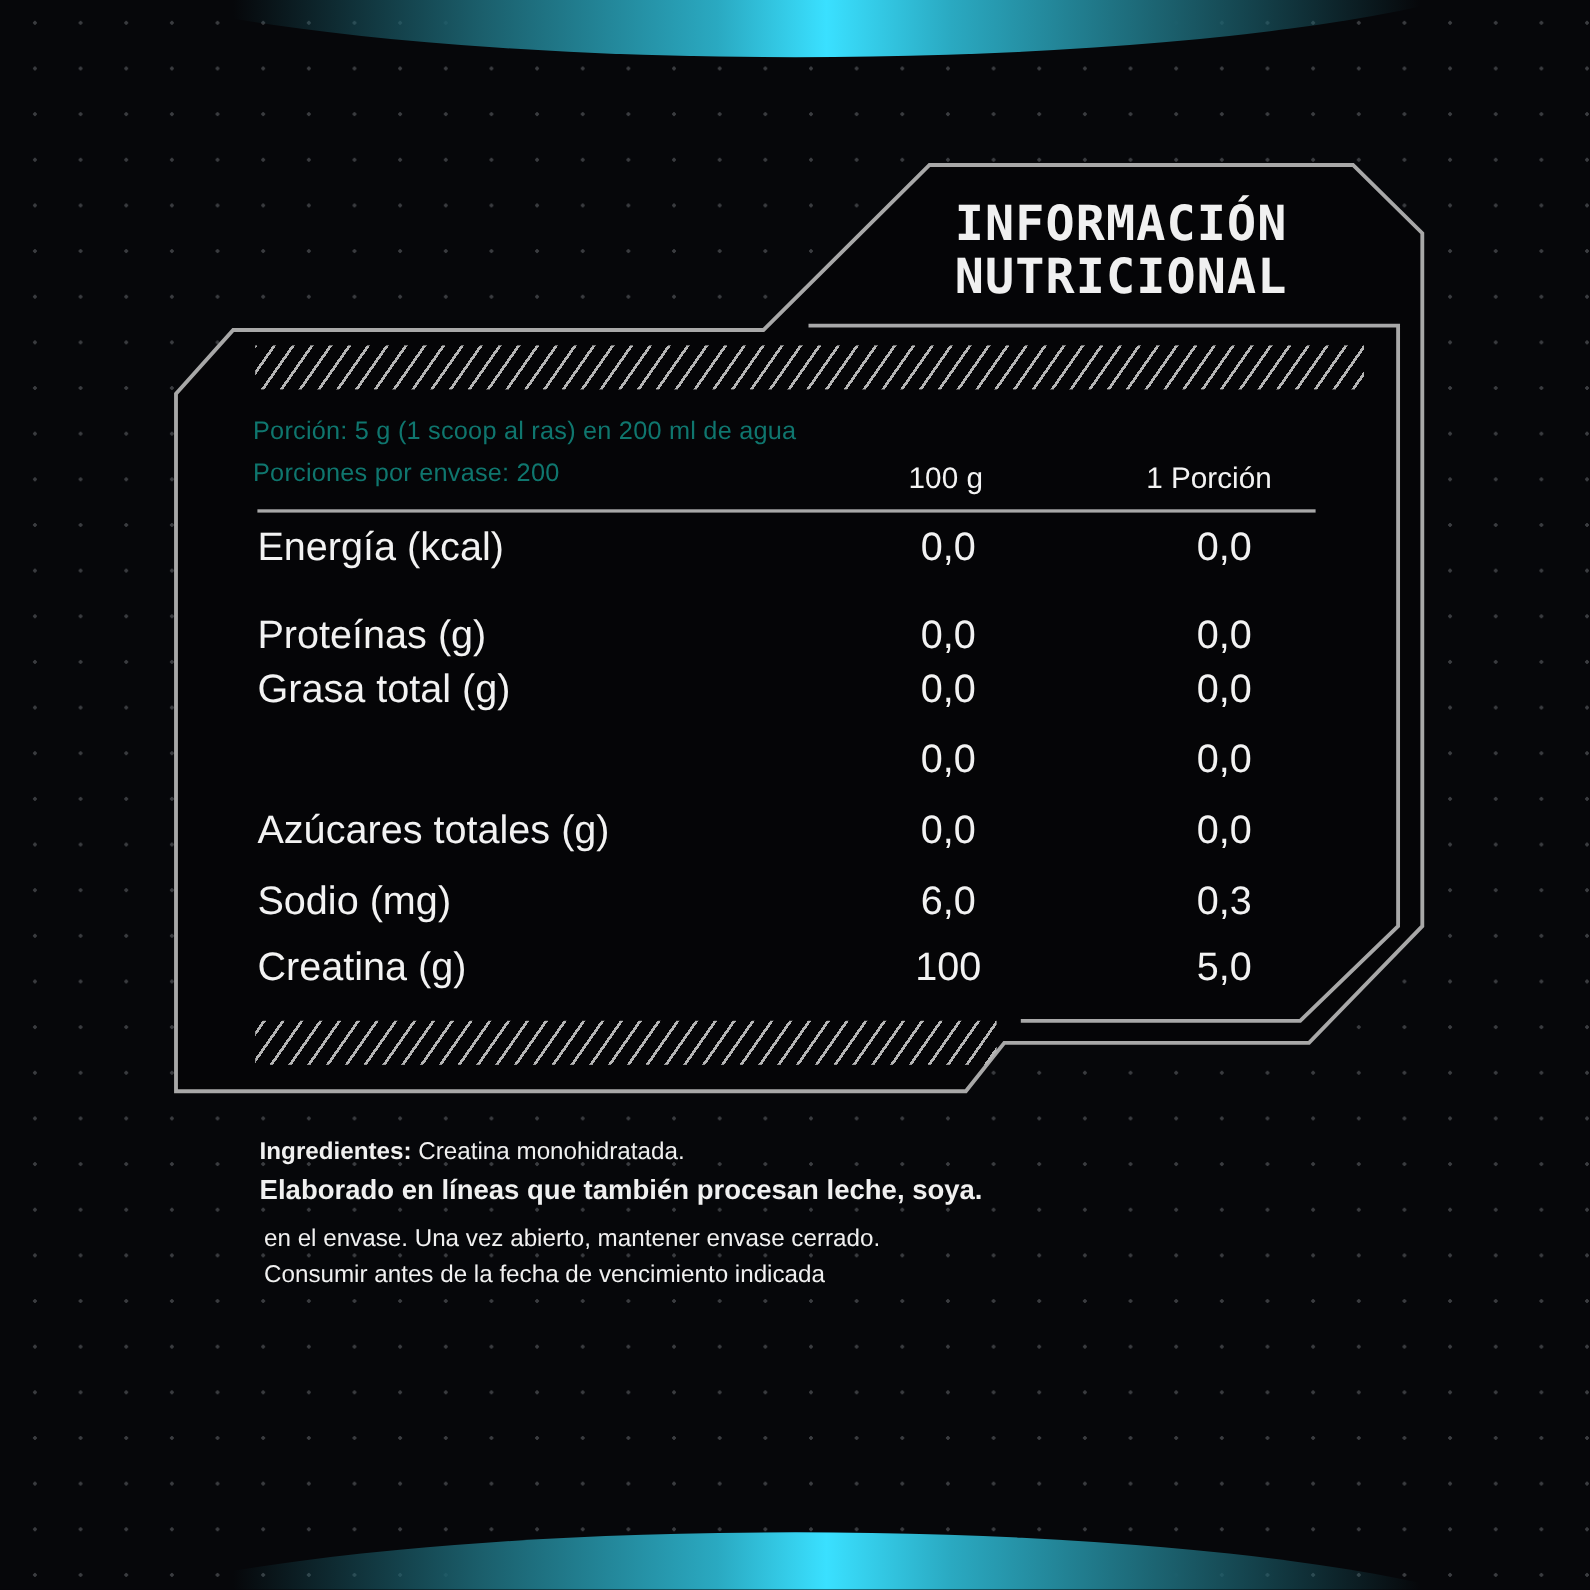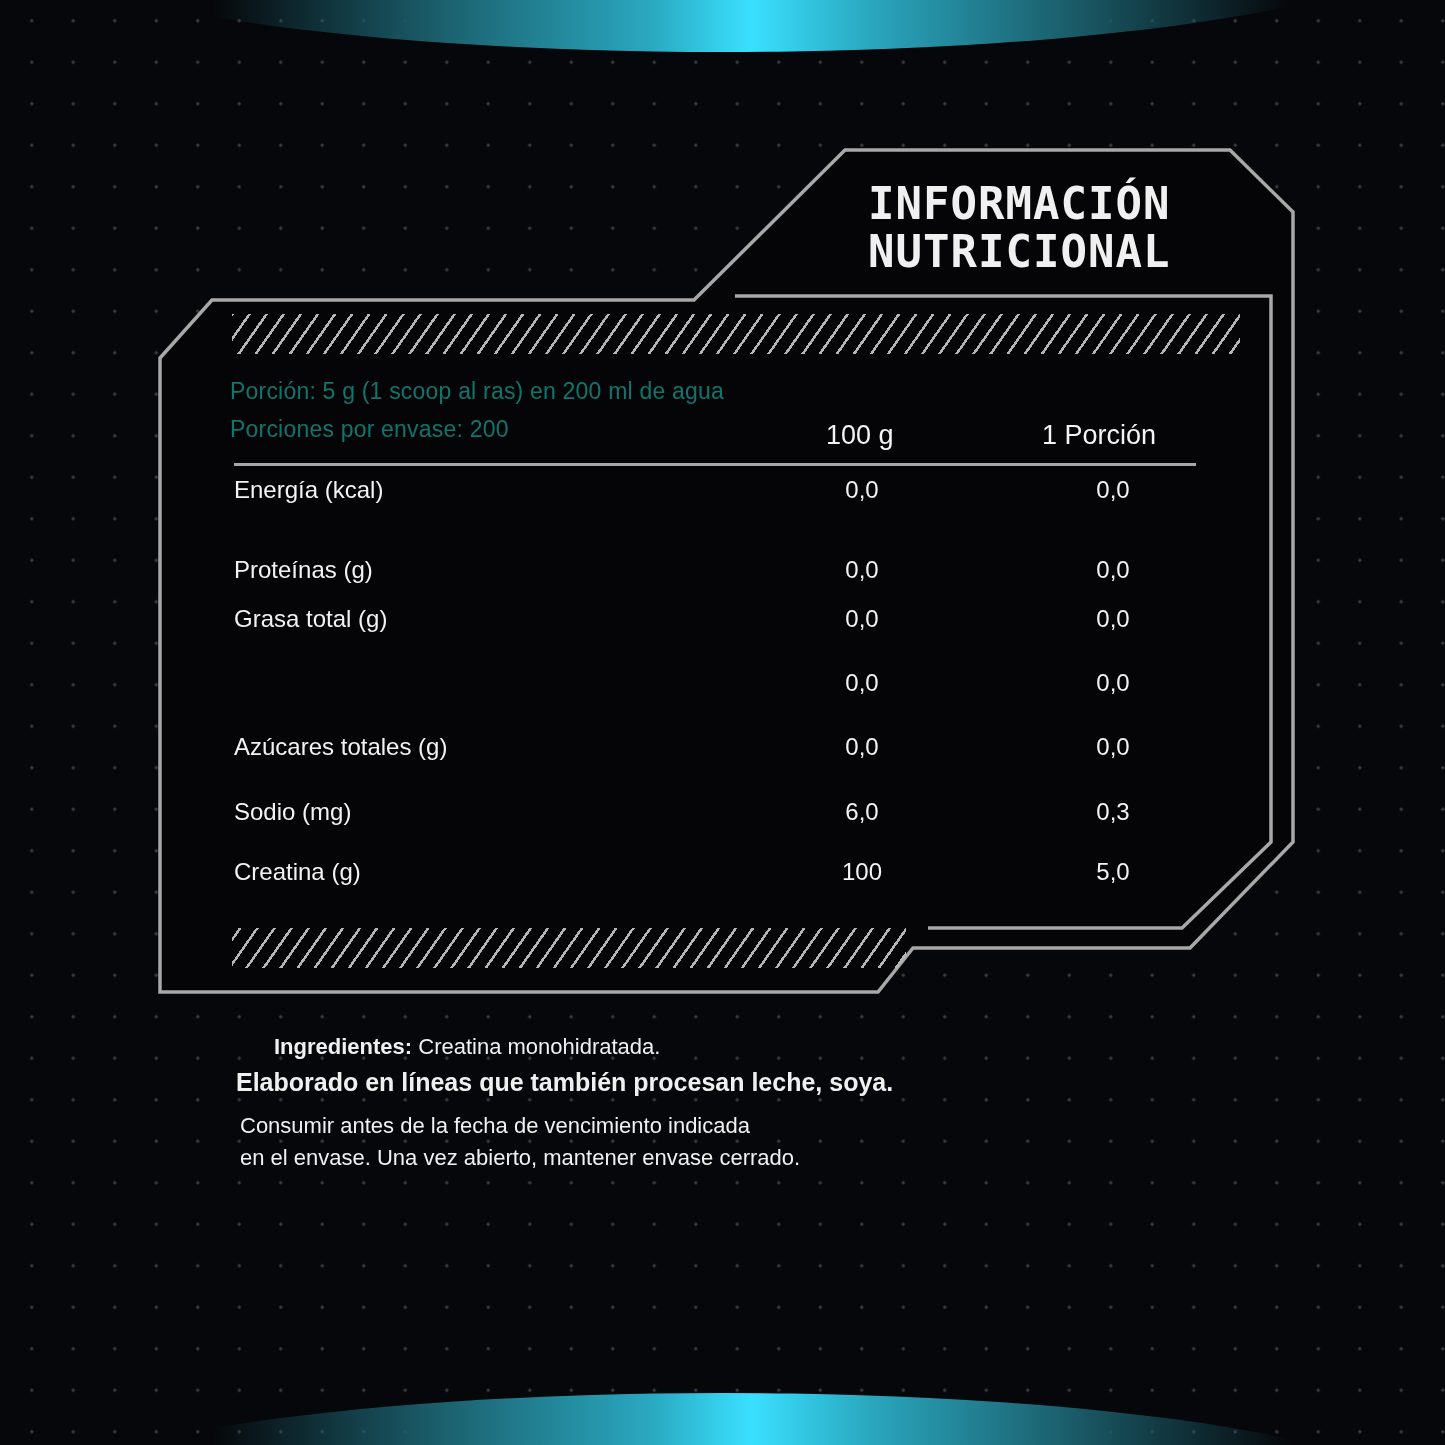--- a/index.html
+++ b/index.html
@@ -45,27 +45,27 @@
     .col-head {
       position:absolute; top:420px; z-index:3; font-size:27px;
       font-family:"Liberation Sans", sans-serif; color:#f3f3f3;
     }
     .col-head.c1 { left:826px;text-align:right; }
     .col-head.c2 { left:1042px; }
     .rule {
       position:absolute; left:234px; top:463px; width:962px; height:3px;
       background:#a8a8a8; z-index:3;
     }
-    .row { position:absolute; left:0; width:1339px; height:40px; z-index:3; font-family:"Liberation Sans", sans-serif; font-size:24px; }
+    .row { position:absolute; left:0; width:1339px; height:40px; z-index:3; font-family:"Liberation Sans", sans-serif; font-size:36px; }
     .row .lbl { position:absolute; left:234px; top:0; white-space:nowrap; }
     .row .v1 { position:absolute; left:812px; width:100px; text-align:center; top:0; }
     .row .v2 { position:absolute; left:1063px; width:100px; text-align:center; top:0; }
     .notes { position:absolute; left:236px; top:1032px; z-index:3; font-family:"Liberation Sans", sans-serif; color:#f0f0f0; }
     .notes .ing { font-size:22px; line-height:30px; }
-    .notes .ing b { font-weight:bold;margin-left:38px; }
+    .notes .ing b { font-weight:bold; }
     .notes .allergen { font-size:25px; font-weight:bold; line-height:40px; }
     .notes .storage { margin-top:8px; margin-left:4px; font-size:22px; line-height:32px; }
   </style>
 </head>
 <body>
 
 <div class="dots"></div>
 <div class="glow top"></div>
 <div class="glow bottom"></div>
 
@@ -126,16 +126,16 @@
     <span class="v2">5,0</span>
   </div>
 </div>
 
 <div class="hatch bottom"></div>
 
 <div class="notes">
   <div class="ing"><b>Ingredientes:</b><span> Creatina monohidratada.</span></div>
   <div class="allergen">Elaborado en líneas que también procesan leche, soya.</div>
   <div class="storage">
+    <div>en el envase. Una vez abierto, mantener envase cerrado.</div>
     <div>Consumir antes de la fecha de vencimiento indicada</div>
-    <div>en el envase. Una vez abierto, mantener envase cerrado.</div>
   </div>
 </div>
 
 </body></html>

